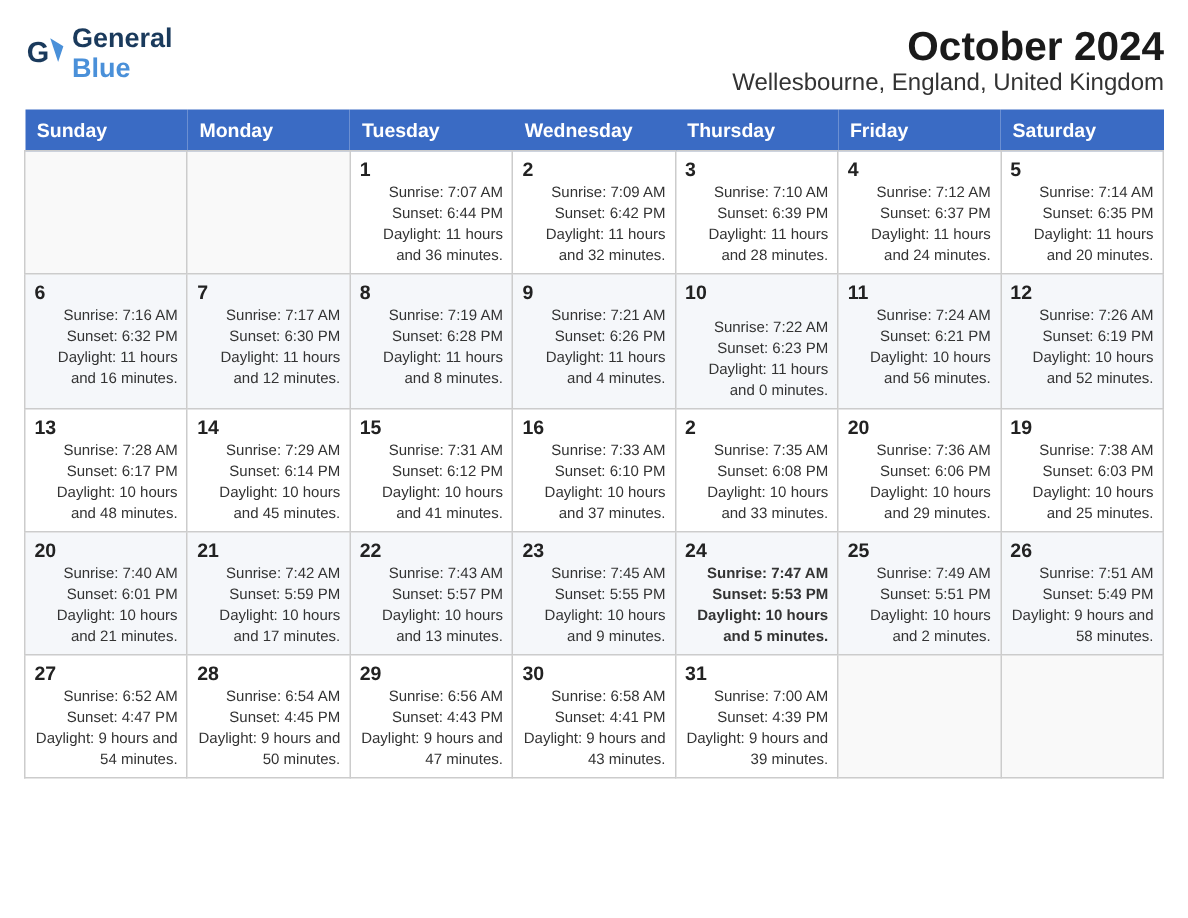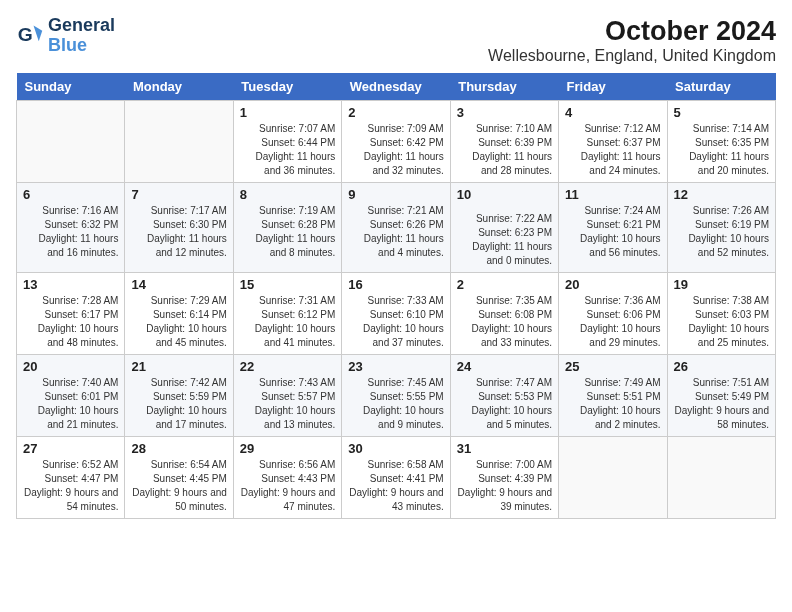--- a/index.html
+++ b/index.html
@@ -262,21 +262,21 @@
 Daylight: 10 hours and 13 minutes.</div>
         </td>
         <td>
           <span class="day-num">23</span>
           <div class="cell-info" style="white-space: pre-line;">Sunrise: 7:45 AM
 Sunset: 5:55 PM
 Daylight: 10 hours and 9 minutes.</div>
         </td>
         <td>
           <span class="day-num">24</span>
-          <div class="cell-info" style="white-space: pre-line;">Sunrise: 7:47 AM
+          <div class="cell-info" style="white-space: pre-line; font-weight: bold;">Sunrise: 7:47 AM
 Sunset: 5:53 PM
 Daylight: 10 hours and 5 minutes.</div>
         </td>
         <td>
           <span class="day-num">25</span>
           <div class="cell-info" style="white-space: pre-line;">Sunrise: 7:49 AM
 Sunset: 5:51 PM
 Daylight: 10 hours and 2 minutes.</div>
         </td>
         <td>

